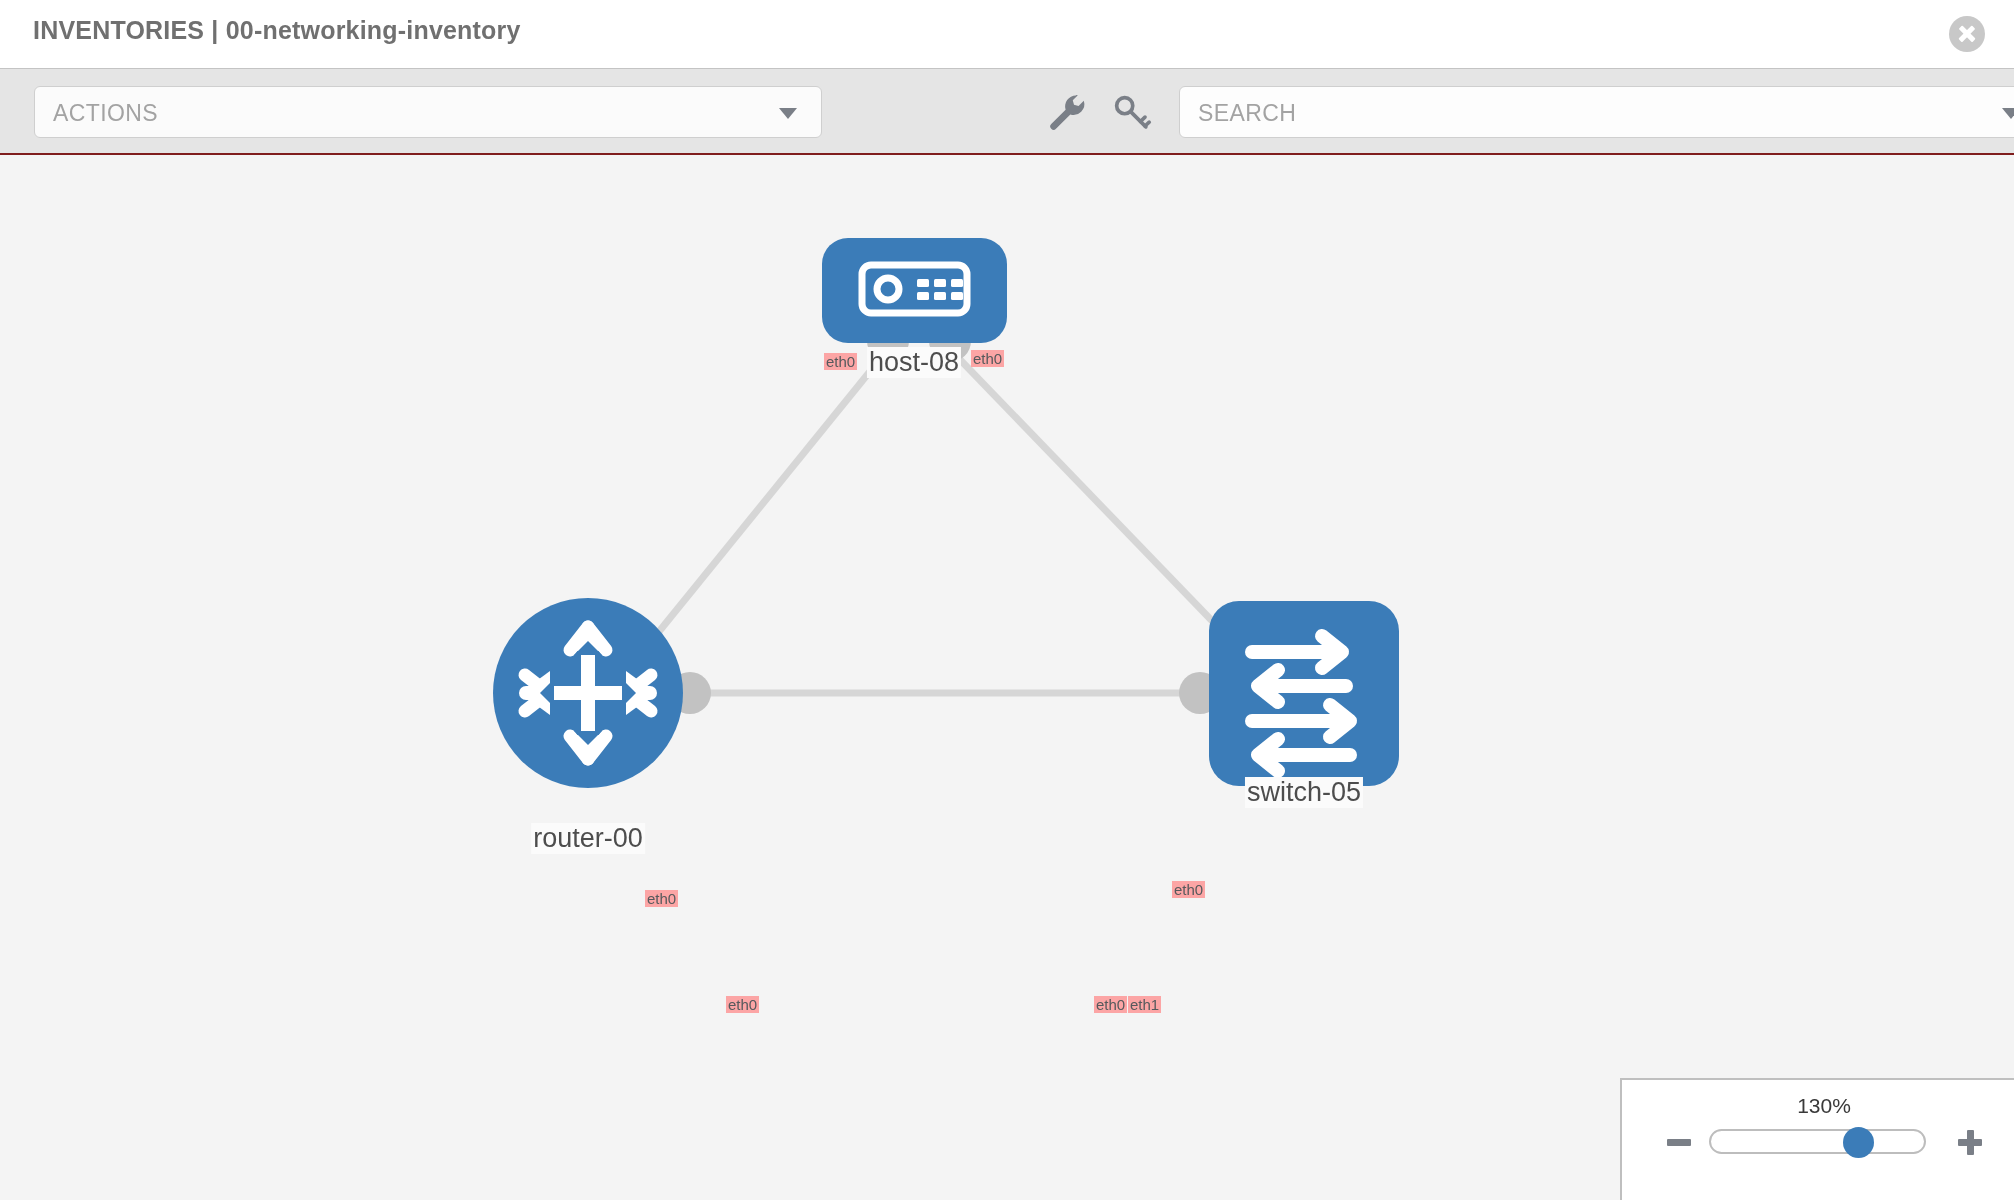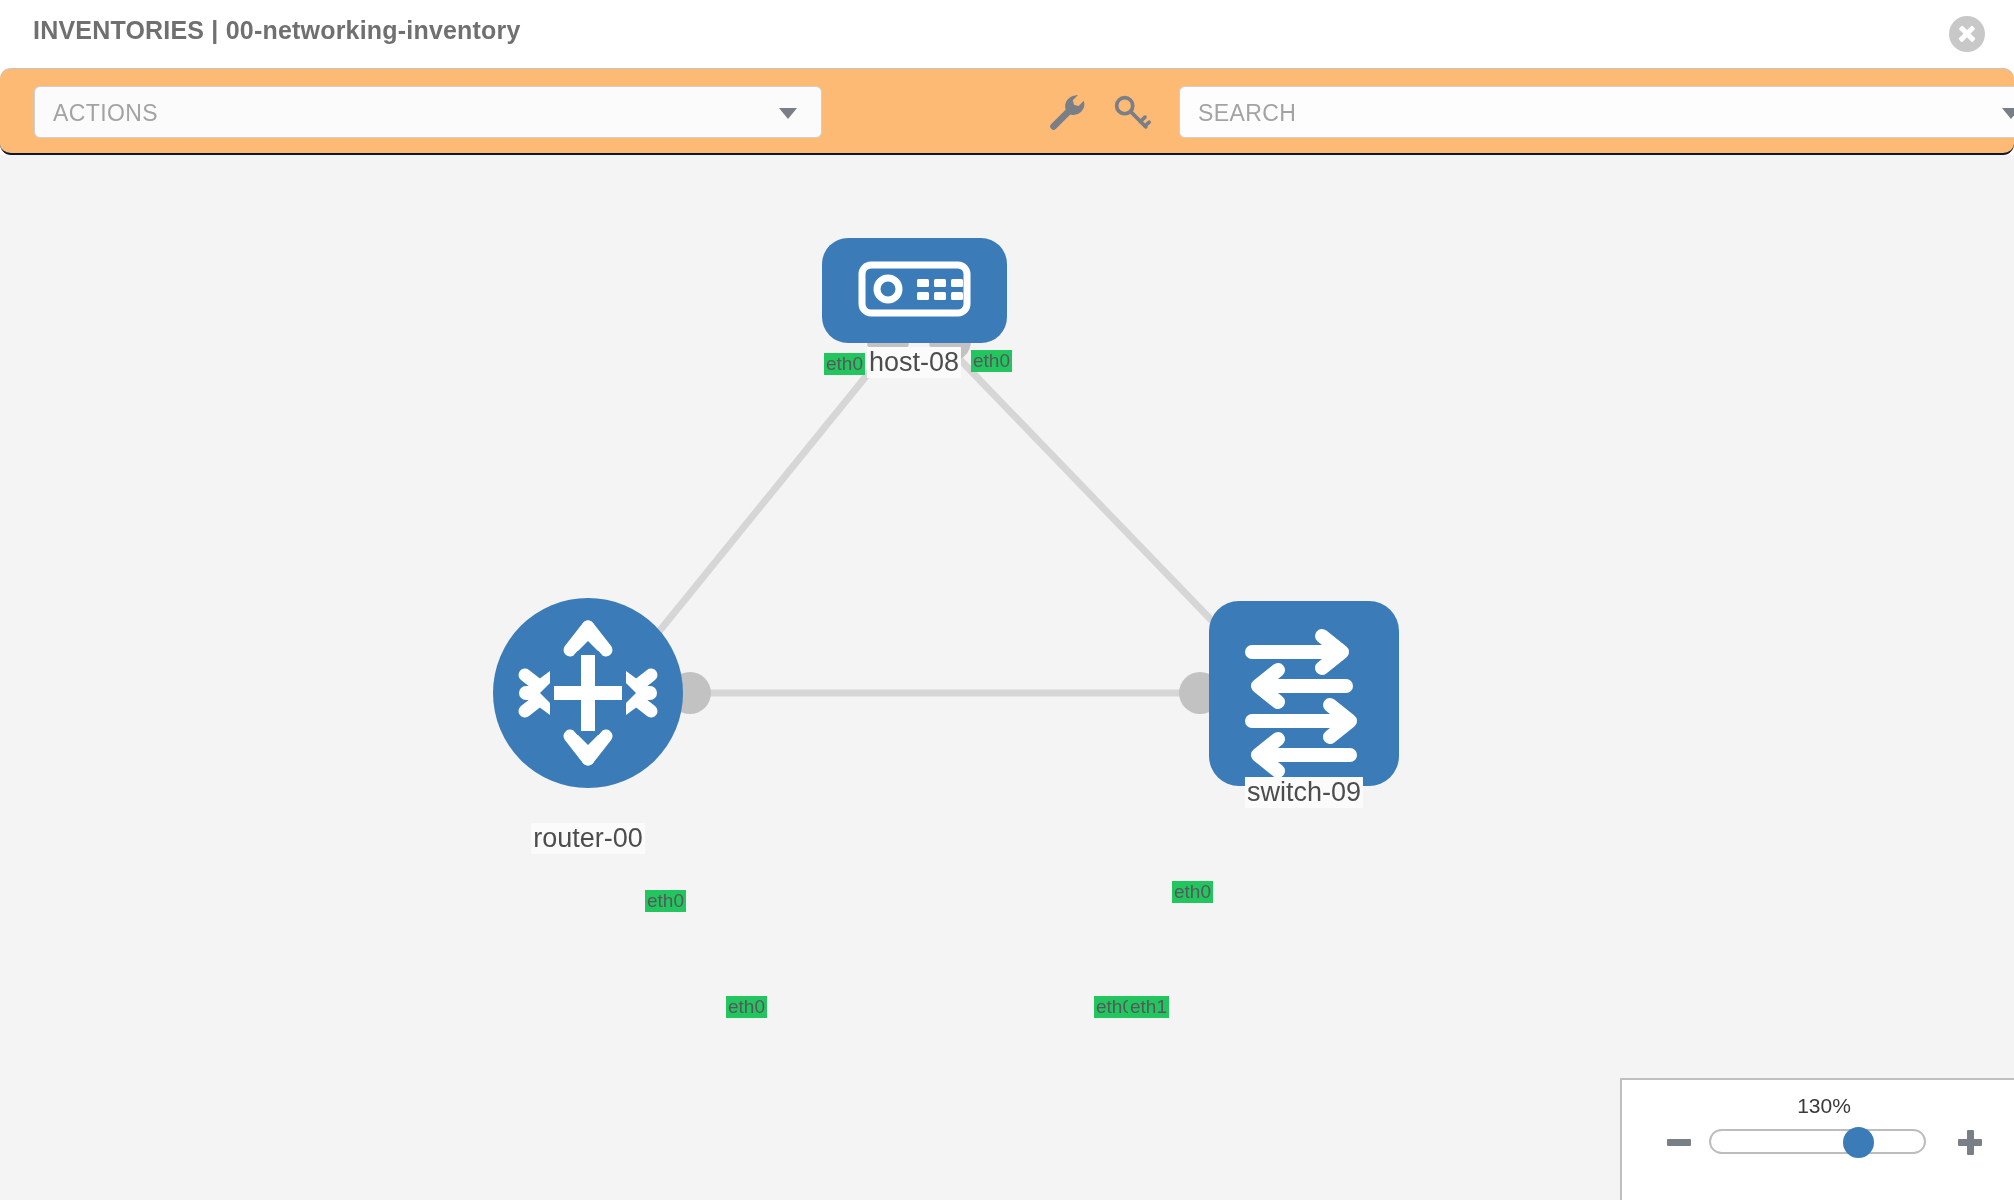--- a/index.html
+++ b/index.html
@@ -55,25 +55,24 @@
   }
   .close-btn .bar.b1 { transform: translate(-50%,-50%) rotate(45deg); }
   .close-btn .bar.b2 { transform: translate(-50%,-50%) rotate(-45deg); }
 
   
   .toolbar {
     position: absolute;
     left: 0; top: 68px;
     width: 2014px;
     height: 87px;
-    background: #fdba74;
+    background: #e5e5e5;
     border-top: 1px solid #c4c4c4;
-    border-bottom: 2px solid #0f172a;
-    box-sizing: border-box;
-    border-radius: 11px;
+    border-bottom: 2px solid #7f1d1d;
+    box-sizing: border-box;
   }
   .actions-select {
     position: absolute;
     left: 34px;
     top: 17px;
     width: 788px;
     height: 52px;
     background: #fbfbfb;
     border: 1px solid #cfcfcf;
     border-radius: 6px;
@@ -149,23 +148,23 @@
     position: absolute;
     font-size: 27px;
     color: #4d4d4d;
     background: #fbfbfb;
     white-space: nowrap;
     transform: translateX(-50%);
     padding: 0 2px;
   }
   .edge-label {
     position: absolute;
-    font-size: 19px;
+    font-size: 15px;
     color: #56595c;
-    background: #22c55e;
+    background: #fca5a5;
     white-space: nowrap;
     padding: 0 2px;
   }
 
   
   .zoom-panel {
     position: absolute;
     left: 1620px;
     top: 1078px;
     width: 420px;
@@ -364,21 +363,21 @@
         <polyline points="1330,550 1350,566 1330,582"></polyline>
 
         <line x1="1350" y1="600" x2="1262" y2="600"></line>
         <polyline points="1278,584 1258,600 1278,616"></polyline>
       </g>
     </g>
   </svg>
 
   <div class="node-label" style="left:914px; top:192px;">host-08</div>
   <div class="node-label" style="left:588px; top:644px;margin-top:24px;">router-00</div>
-  <div class="node-label" style="left:1304px; top:622px;">switch-09</div>
+  <div class="node-label" style="left:1304px; top:622px;">switch-05</div>
 
   <div class="edge-label" style="left:824px; top:198px;">eth0</div>
   <div class="edge-label" style="left:971px; top:195px;">eth0</div>
   <div class="edge-label" style="left:645px; top:737px; top:735px;">eth0</div>
   <div class="edge-label" style="left:1172px; top:726px;">eth0</div>
   <div class="edge-label" style="left:726px; top:841px;">eth0</div>
   <div class="edge-label" style="left:1094px; top:841px;">eth0</div>
   <div class="edge-label" style="left:1112px; top:841px;margin-left:16px;">eth1</div>
 
 </div>

